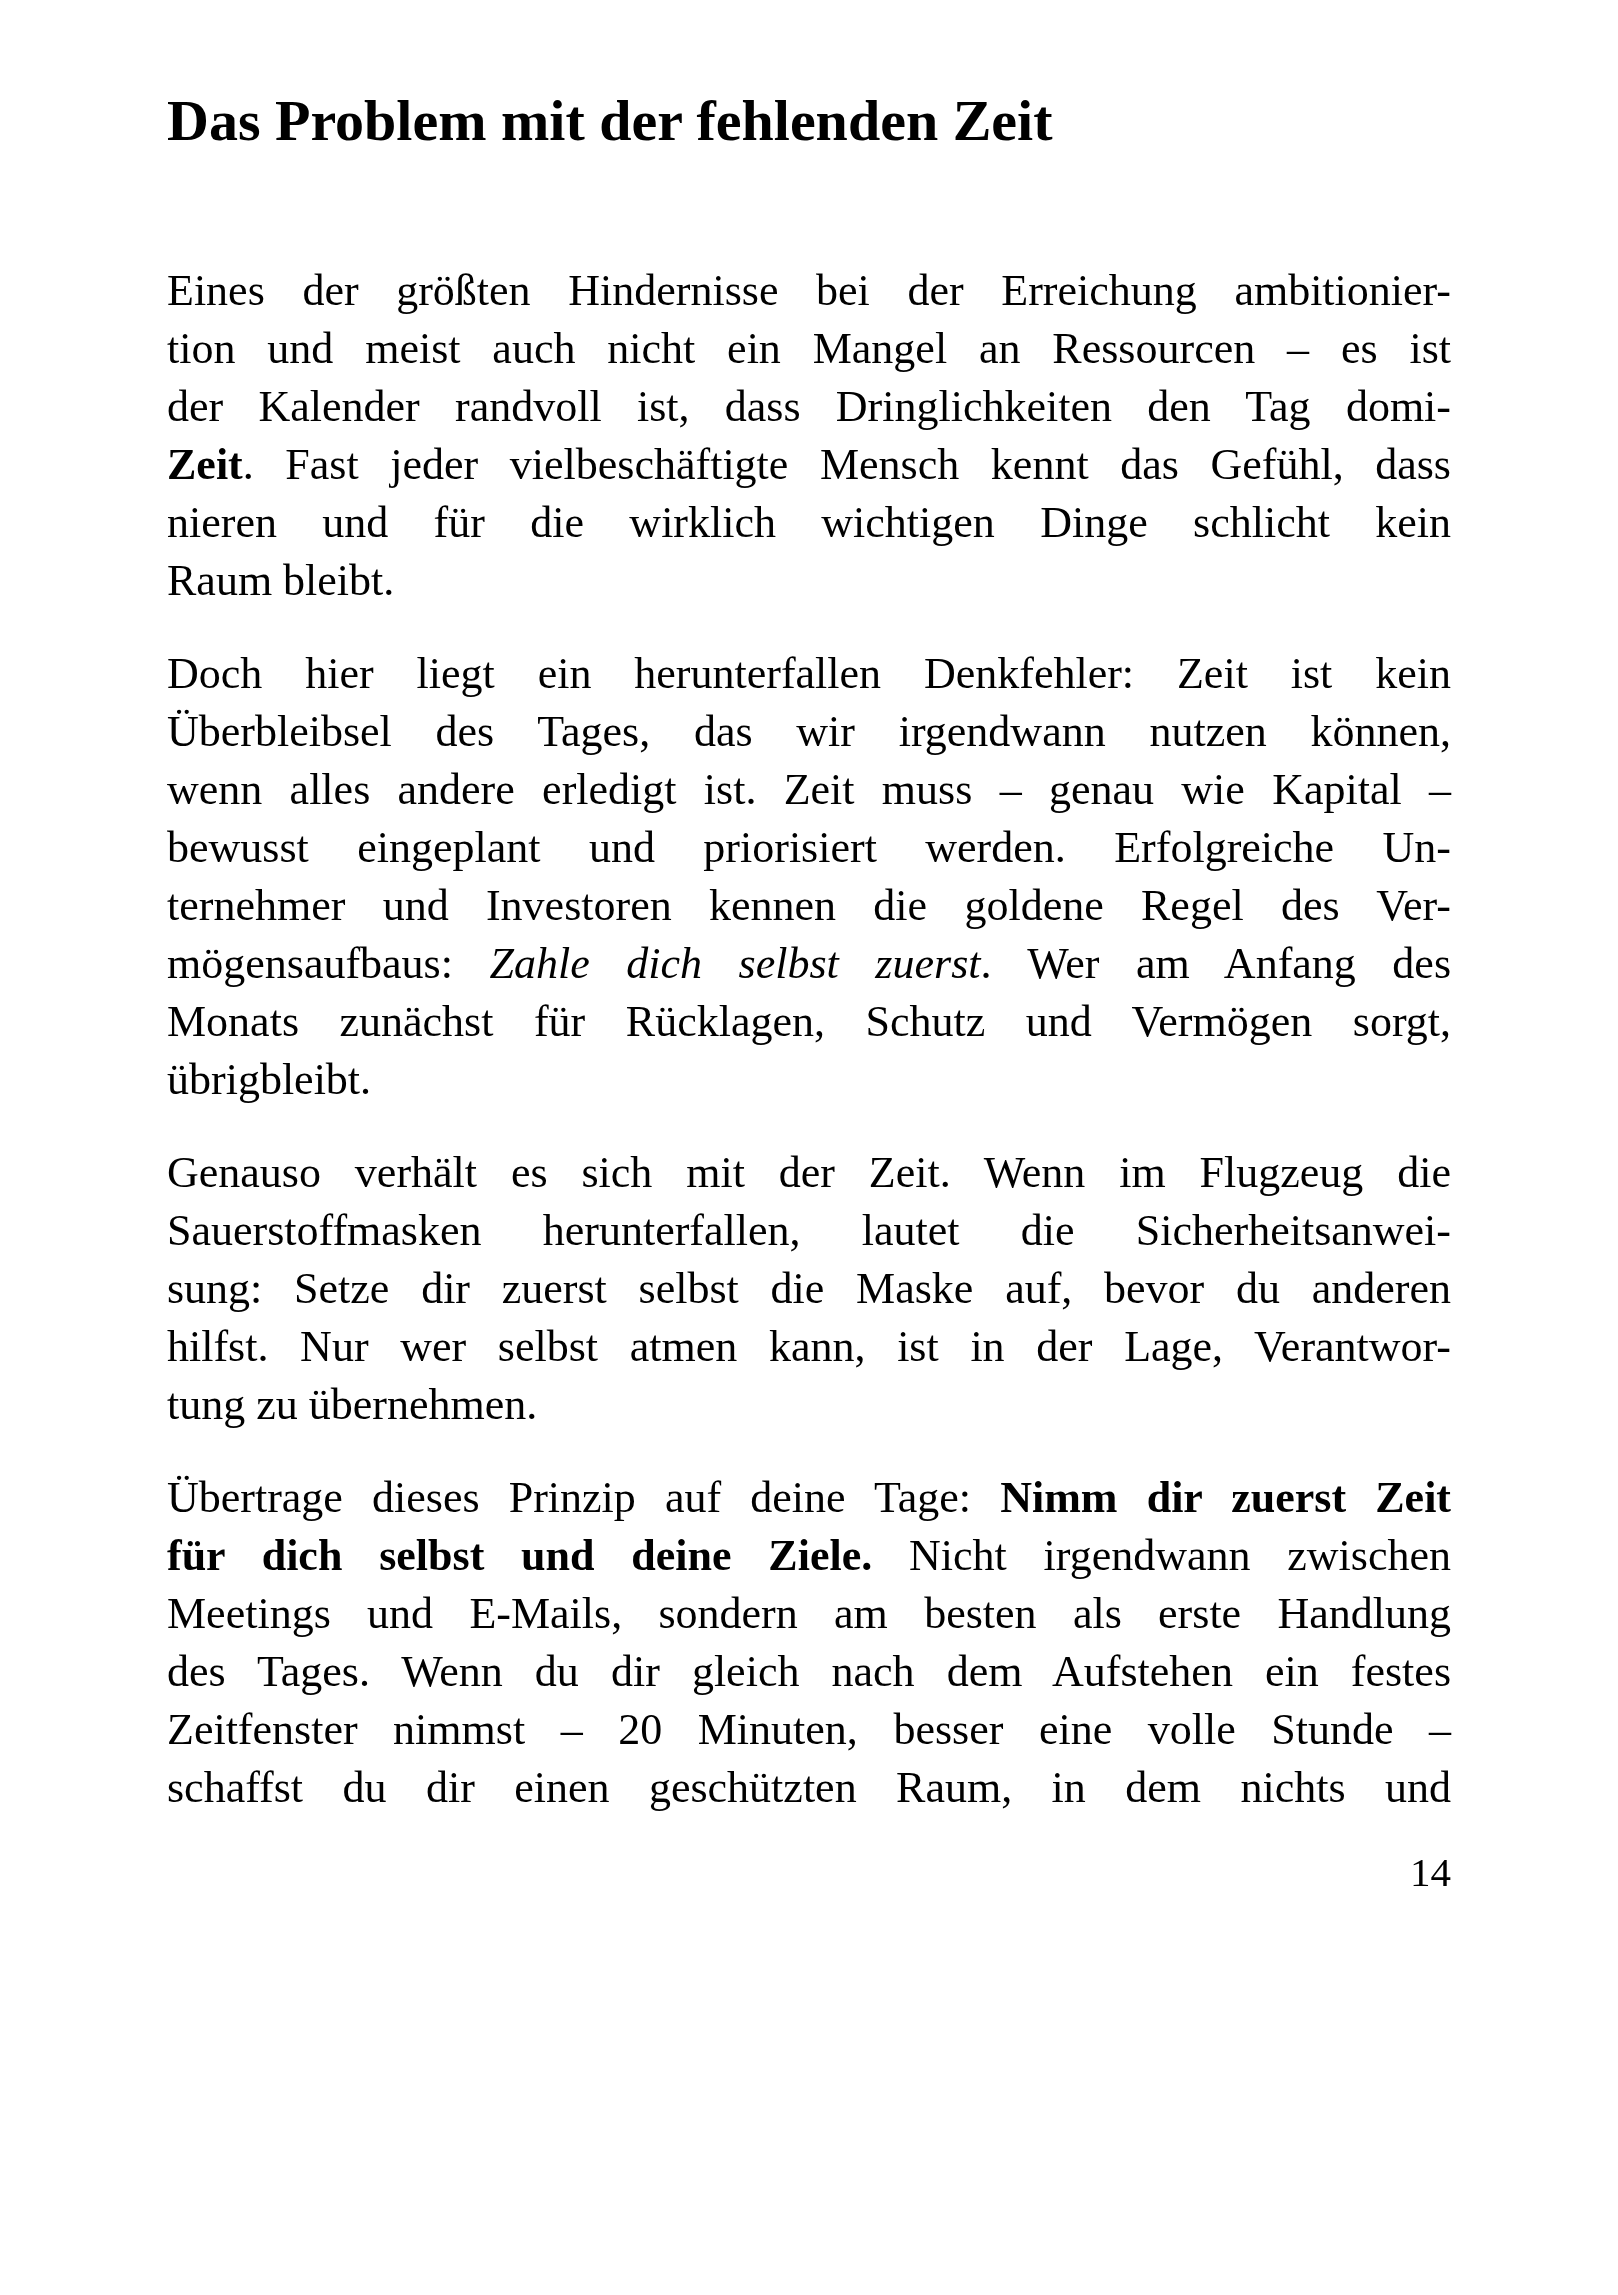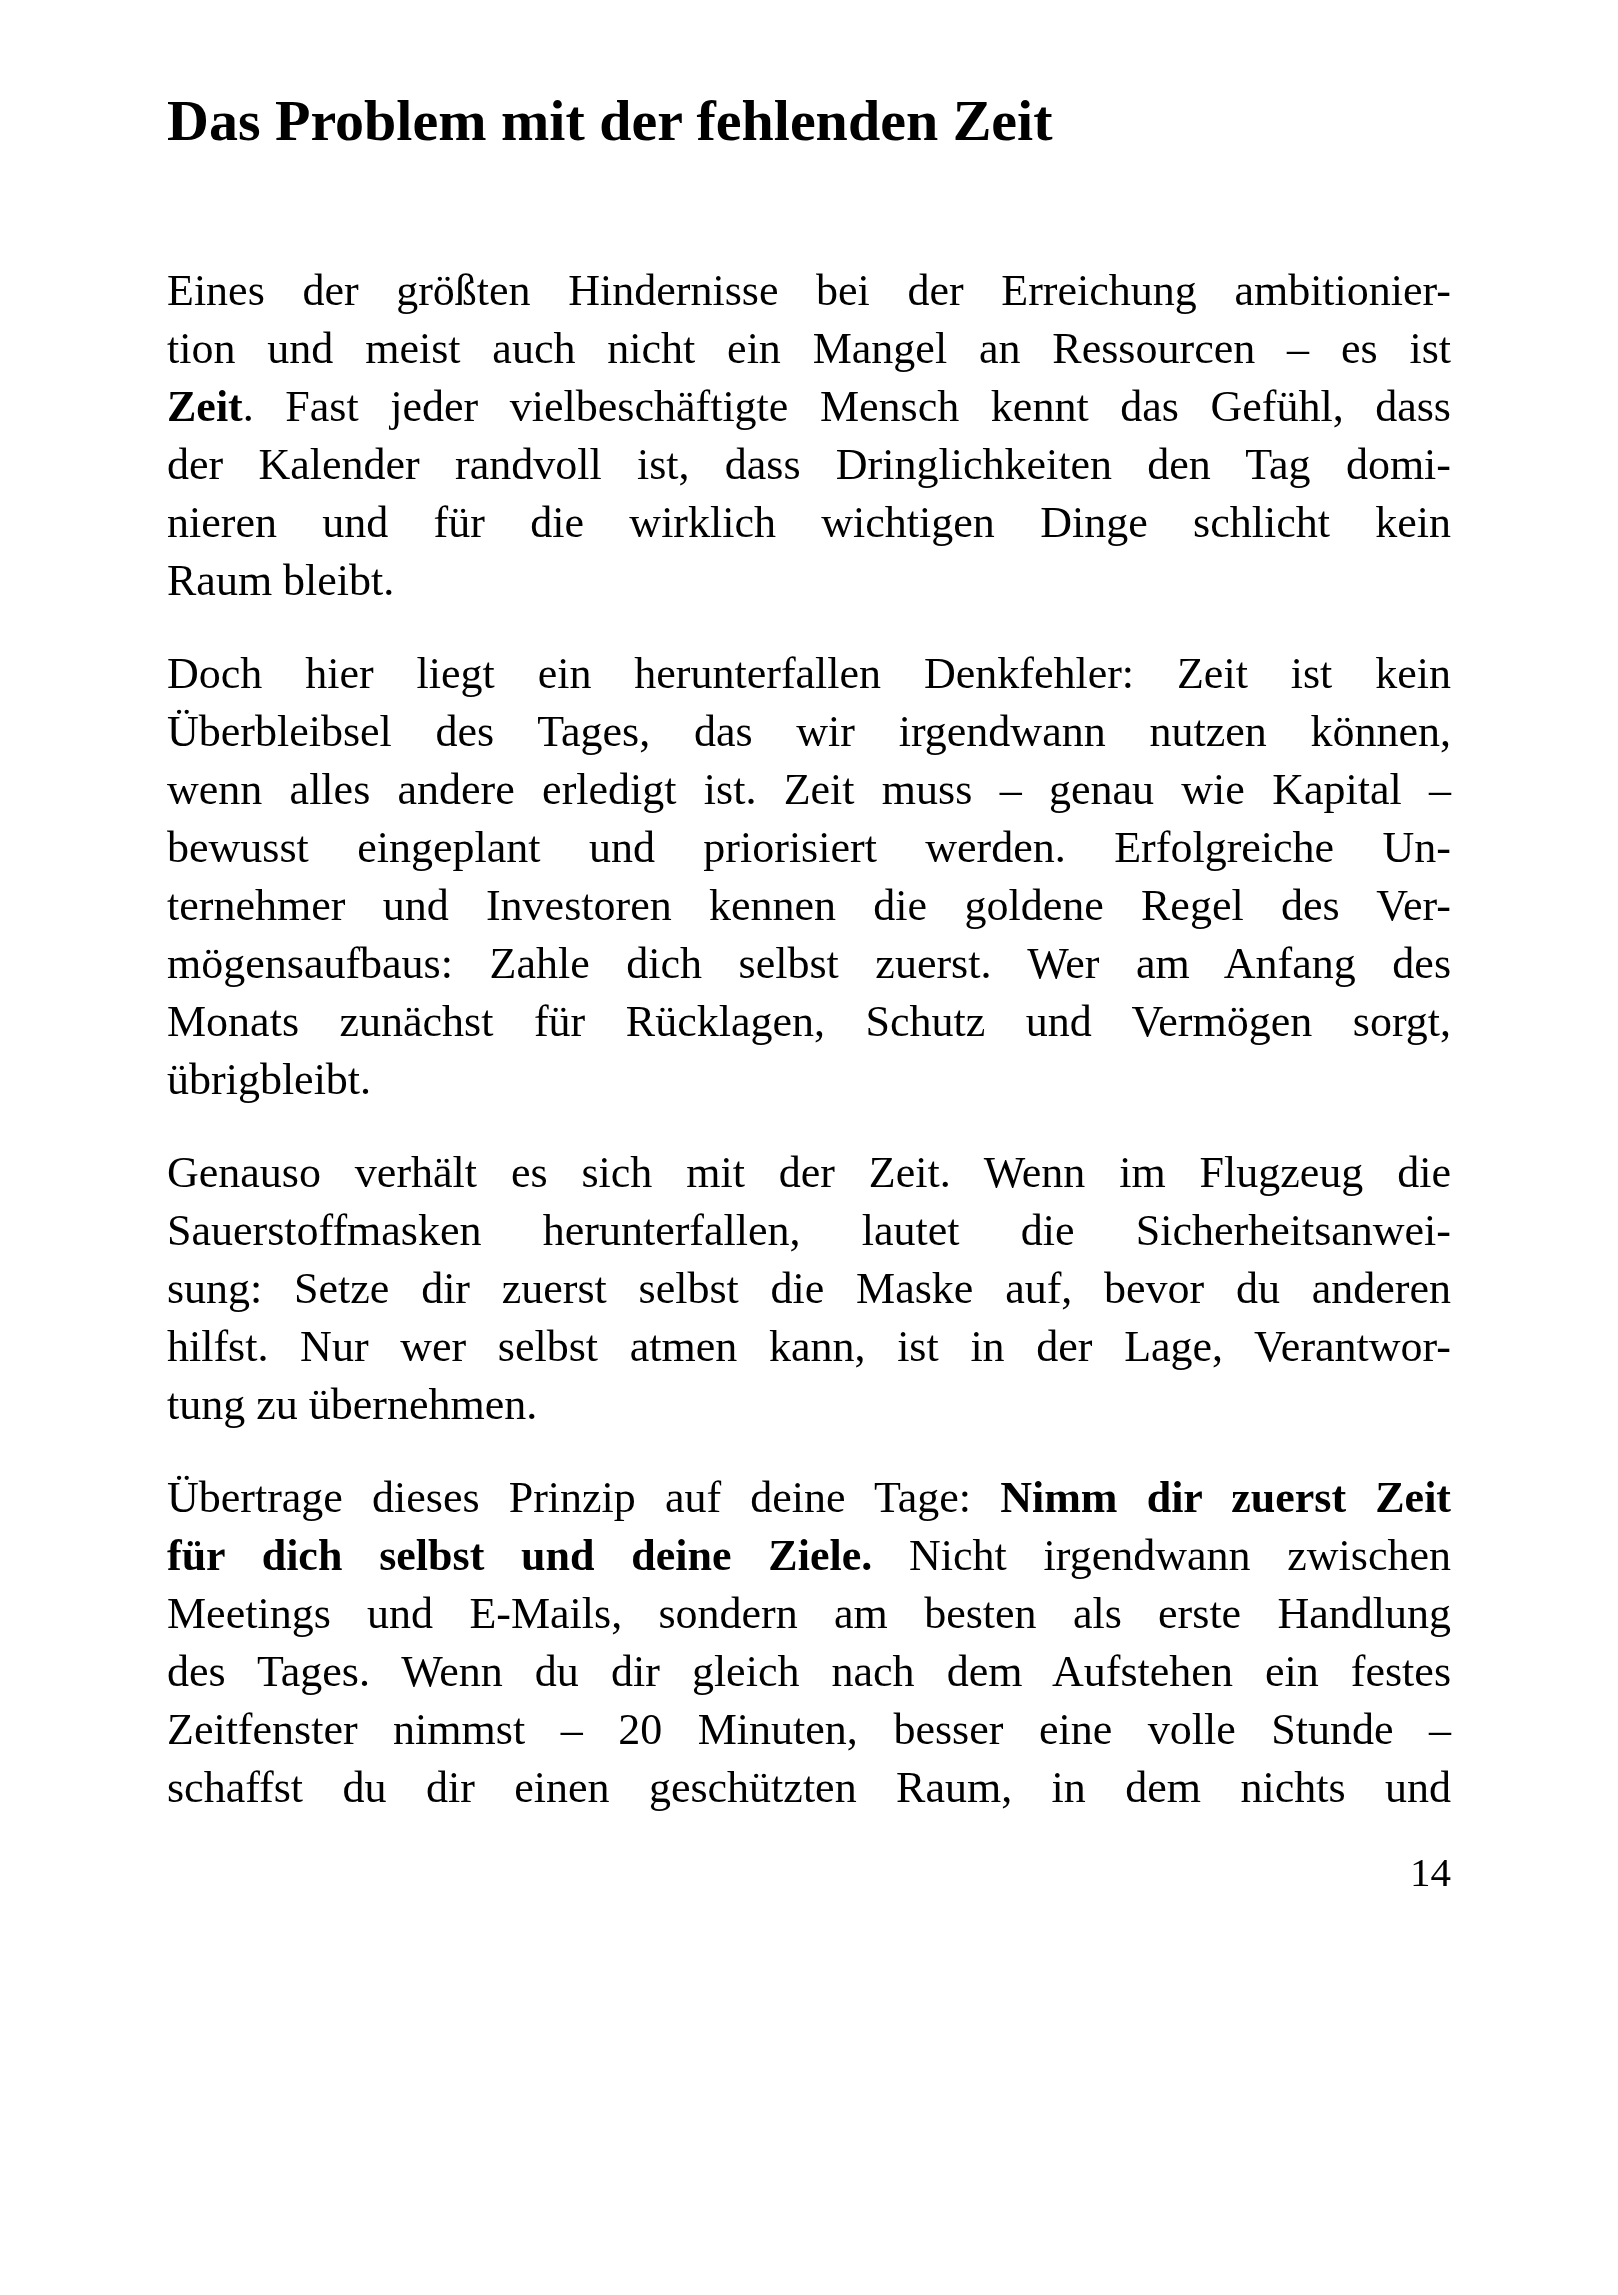--- a/index.html
+++ b/index.html
@@ -46,43 +46,43 @@
     line-height: 58px;
     text-align: justify;
     text-align-last: justify;
     white-space: normal;
     hyphens: none;
   }
   .line.end {
     text-align-last: left;
   }
   .b { font-weight: 700; }
-  .i { }
+  .i { font-style: italic; }
   .page-footer {
     margin-top: 35px;
     text-align: right;
   }
   .pageno {
     font-size: 41px;
     line-height: 41px;
   }
 </style>
 </head>
 <body>
 
 <main class="page">
   <div class="content">
     <h1 class="title">Das Problem mit der fehlenden Zeit</h1>
 
     <section class="body-text">
         <div class="para">
           <div class="line"><span>Eines der größten Hindernisse bei der Erreichung ambitionier-</span></div>
           <div class="line"><span>tion und meist auch nicht ein Mangel an Ressourcen – es ist</span></div>
+          <div class="line"><span>der Kalender randvoll ist, dass Dringlichkeiten den Tag domi-</span></div>
           <div class="line"><span class="b">Zeit</span><span>. Fast jeder vielbeschäftigte Mensch kennt das Gefühl, dass</span></div>
-          <div class="line"><span>der Kalender randvoll ist, dass Dringlichkeiten den Tag domi-</span></div>
           <div class="line"><span>nieren und für die wirklich wichtigen Dinge schlicht kein</span></div>
           <div class="line end"><span>Raum bleibt.</span></div>
         </div>
         <div class="para">
           <div class="line"><span>Doch hier liegt ein herunterfallen Denkfehler: Zeit ist kein</span></div>
           <div class="line"><span>Überbleibsel des Tages, das wir irgendwann nutzen können,</span></div>
           <div class="line"><span>wenn alles andere erledigt ist. Zeit muss – genau wie Kapital –</span></div>
           <div class="line"><span>bewusst eingeplant und priorisiert werden. Erfolgreiche Un-</span></div>
           <div class="line"><span>ternehmer und Investoren kennen die goldene Regel des Ver-</span></div>
           <div class="line"><span>mögensaufbaus: </span><span class="i">Zahle dich selbst zuerst</span><span>. Wer am Anfang des</span></div>

